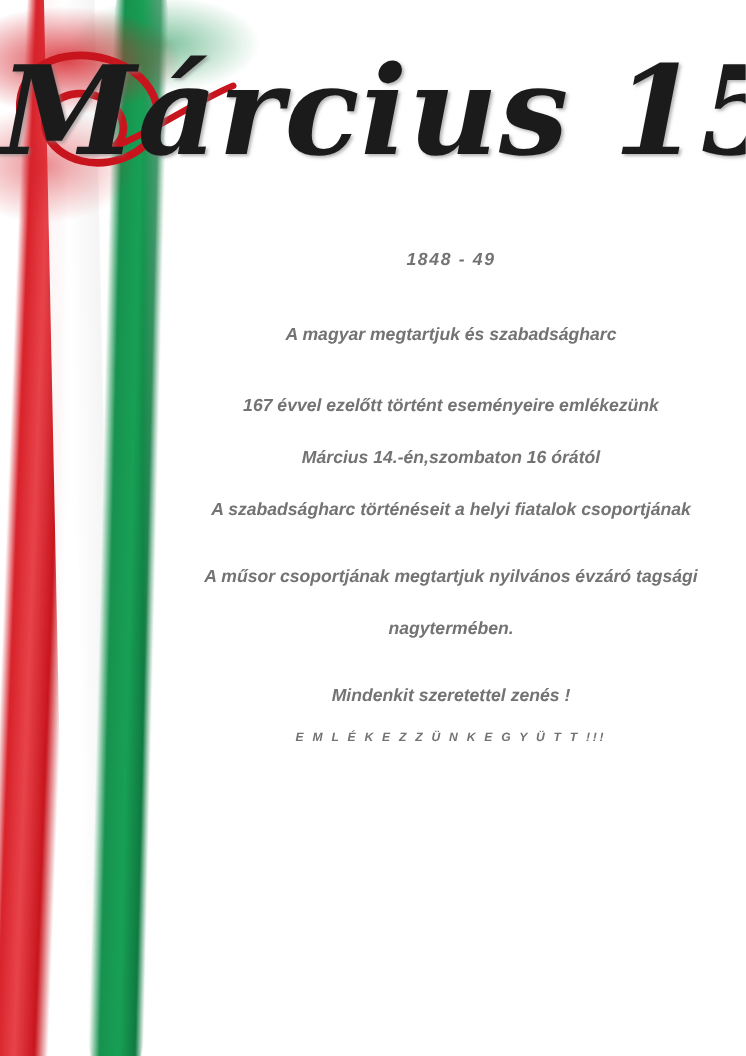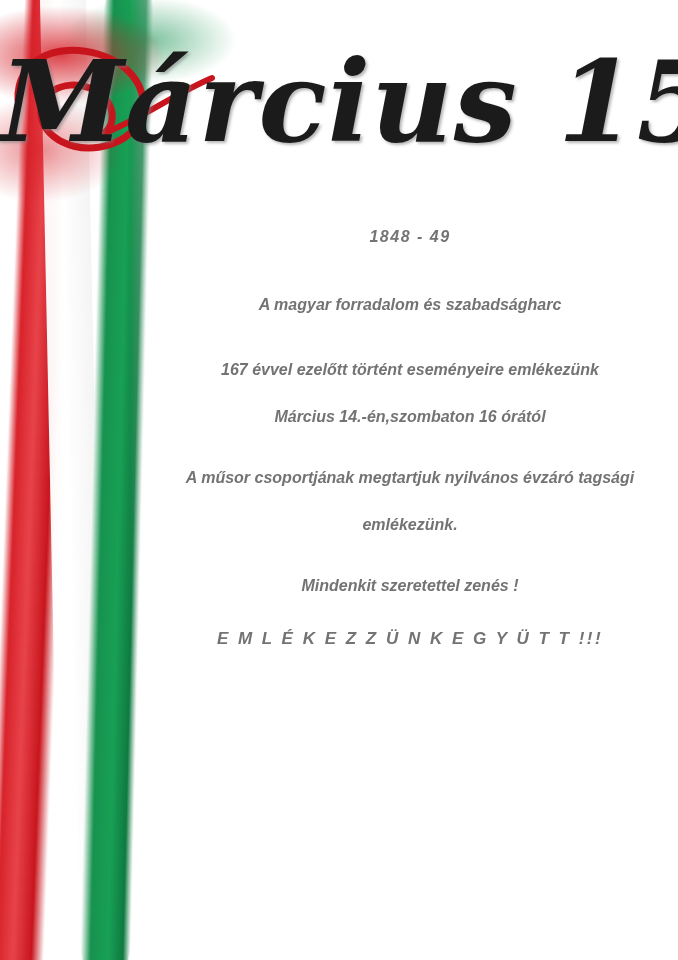--- a/index.html
+++ b/index.html
@@ -148,21 +148,21 @@
   .line.l-0  { font-size: 16px; margin-top: 0px;  letter-spacing: 1.5px; }
   .line.l-1  { font-size: 16px; margin-top: 47px; }
   .line.l-2  { font-size: 16px; margin-top: 44px; }
   .line.l-3  { font-size: 16px; margin-top: 26px; text-align: center; }
   .line.l-4  { font-size: 16px; margin-top: 26px; }
   .line.l-5  { font-size: 16px; margin-top: 26px; }
   .line.l-6  { font-size: 16px; margin-top: 26px; }
   .line.l-7  { font-size: 16px; margin-top: 40px; }
   .line.l-8  { font-size: 16px; margin-top: 26px; }
   .line.l-9  { font-size: 16px; margin-top: 40px; }
-  .line.l-10 { font-size: 17px; margin-top: 32px; letter-spacing: 2.5px; }
+  .line.l-10 { font-size: 11px; margin-top: 18px; letter-spacing: 2.5px; }
 </style>
 </head>
 <body>
 
 <div id="poster">
 
   <div class="ribbon-layer">
     <div class="band band-red wave-a"></div>
     <div class="band band-white wave-b"></div>
     <div class="band band-green wave-c"></div>
@@ -173,22 +173,23 @@
 
   <svg class="swirl" viewBox="0 0 240 140">
     <path d="M12,70 C10,30 50,12 92,24 C140,38 152,86 118,108 C86,128 44,116 36,90 C28,64 58,48 84,58 C110,68 112,96 96,104" fill="none" stroke="#c8151d" stroke-width="7" stroke-linecap="round"></path>
     <path d="M96,104 C130,92 168,64 206,48" fill="none" stroke="#c8151d" stroke-width="6" stroke-linecap="round"></path>
   </svg>
 
   <div class="title">Március 15.</div>
 
   <div class="body-text">
     <div class="line l-0">1848  -  49</div>
-    <div class="line l-1">A magyar forradalom  és szabadságharc</div>
+    <div class="line l-1">A magyar megtartjuk  és szabadságharc</div>
     <div class="line l-2">167 évvel ezelőtt történt eseményeire emlékezünk</div>
     <div class="line l-3">Március 14.-én,szombaton 16 órától</div>
+    <div class="line l-5">A szabadságharc történéseit a helyi fiatalok csoportjának</div>
     <div class="line l-7">A műsor csoportjának megtartjuk nyilvános évzáró tagsági</div>
-    <div class="line l-8">emlékezünk.</div>
+    <div class="line l-8">nagytermében.</div>
     <div class="line l-9">Mindenkit szeretettel zenés !</div>
     <div class="line l-10">E M L É K E Z Z Ü N K     E G Y Ü T T !!!</div>
   </div>
 
 </div>
 
 </body></html>

